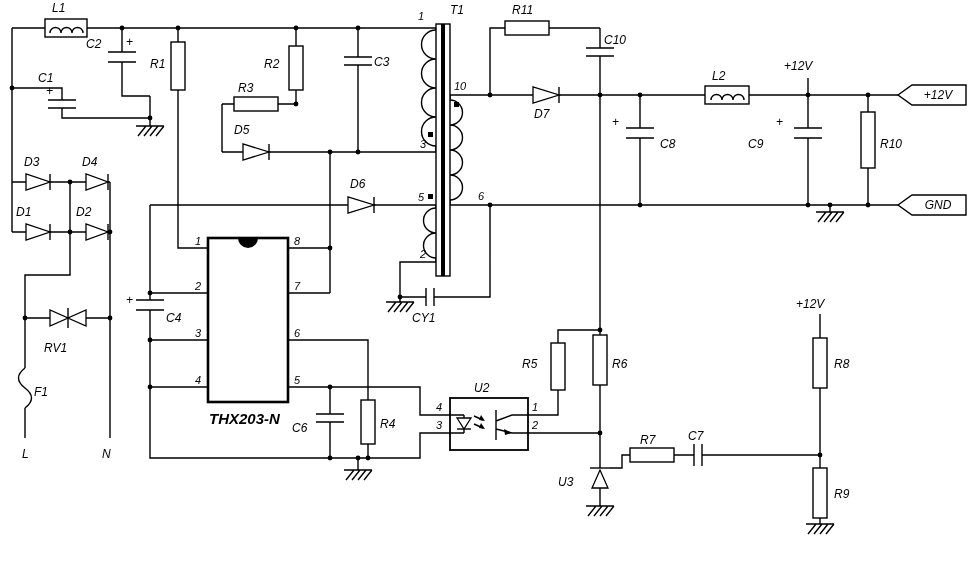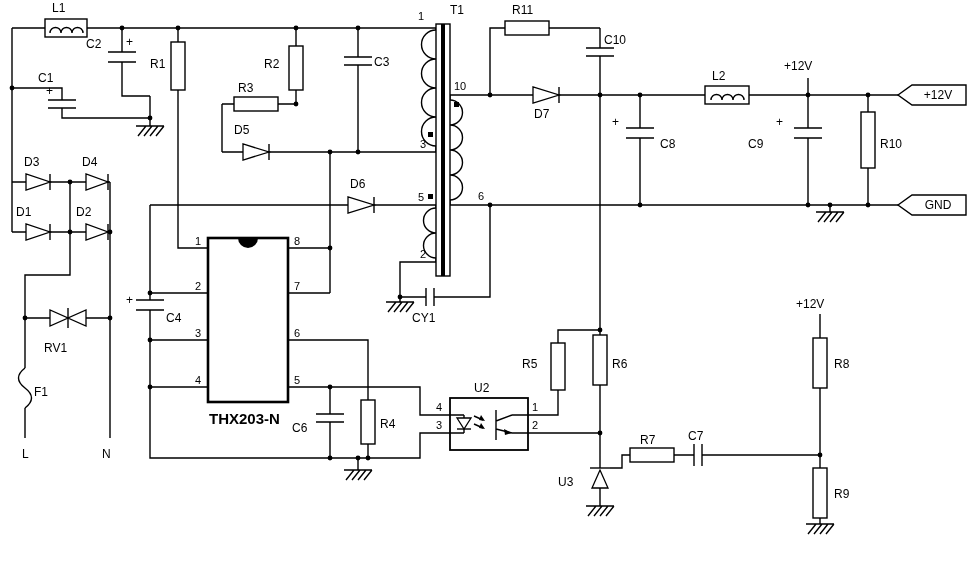--- a/index.html
+++ b/index.html
@@ -1,16 +1,16 @@
 <!DOCTYPE html>
 <html><head>
 <meta charset="utf-8">
 <style>
   html,body{margin:0;padding:0;background:#ffffff;}
-  .canvas{width:971px;height:563px;background:#ffffff;position:relative;overflow:hidden;}
+  .canvas{width:971px;height:563px;background:#ffffff;position:relative;overflow:hidden;font-style:italic;}
   svg{display:block;}
   text{font-family:"Liberation Sans","DejaVu Sans",sans-serif;font-size:12px;fill:#000;}
   .pin{font-size:11px;}
   .part{font-size:15px;font-weight:bold;}
   .tagtxt{font-size:12px;text-anchor:middle;}
   .wire{stroke:#000;stroke-width:1.4;fill:none;}
   .sym{stroke:#000;stroke-width:1.4;fill:none;}
   .box{stroke:#000;stroke-width:1.4;fill:#fff;}
   .tri{stroke:#000;stroke-width:1.3;fill:#fff;}
   .solid{fill:#000;stroke:none;}

